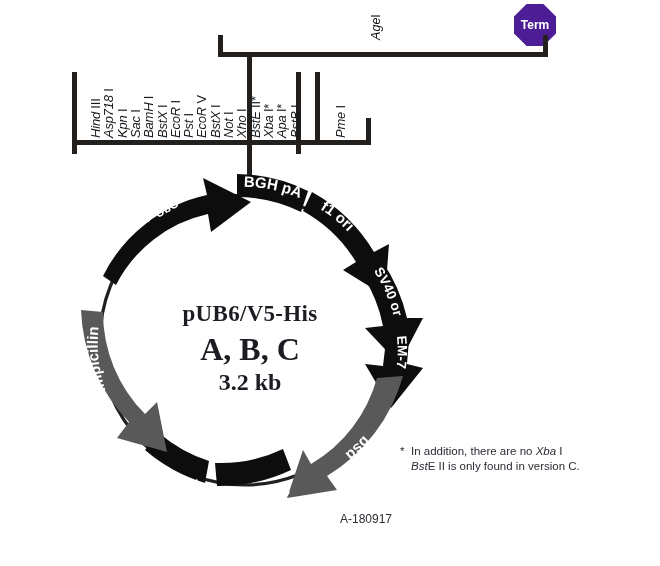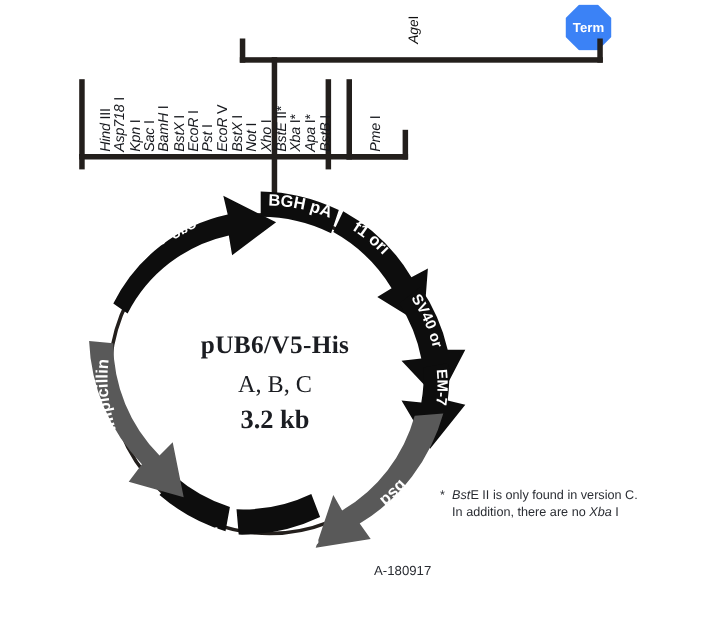--- a/index.html
+++ b/index.html
@@ -158,21 +158,21 @@
     position: absolute;
     left: 120px;
     top: 296px;
     width: 260px;
     text-align: center;
     font-family: "Liberation Serif", serif;
     color: #1b1d22;
     pointer-events: none;
   }
   #center-title .l1 { font-size: 23px; font-weight: bold; line-height: 36px; letter-spacing: 0.3px;}
-  #center-title .l2 { font-size: 22px; font-weight: normal; line-height: 34px; }
+  #center-title .l2 { font-size: 32px; font-weight: bold; line-height: 34px; }
   #center-title .l3 { font-size: 24px; font-weight: bold; line-height: 32px; }
 
   
   #footnote {
     position: absolute;
     left: 400px;
     top: 444px;
     width: 230px;
     font-size: 11.5px;
     line-height: 14.5px;
@@ -194,21 +194,21 @@
 <body>
 
 <div id="page">
 
   <div id="cassette">
     <div id="age-label">
       <span class="ital">Age</span>
         <span> I</span>
     </div>
     <div id="term-sign">
-      <div class="oct" style="background: #3b82f6;">
+      <div class="oct" style="background: #4c1d95;">
         <span>Term</span>
       </div>
     </div>
   </div>
 
   <div class="bracket" id="brk-top-h" style="background: rgb(35, 31, 28);"></div>
   <div class="bracket" id="brk-top-l" style="background: rgb(35, 31, 28);"></div>
   <div class="bracket" id="brk-top-r" style="background: rgb(35, 31, 28);"></div>
   <div class="bracket" id="brk-drop" style="background: rgb(35, 31, 28);"></div>
 
@@ -356,20 +356,20 @@
 
   <div id="center-title">
     <div class="l1">pUB6/V5-His</div>
     <div class="l2">A, B, C</div>
     <div class="l3">3.2 kb</div>
   </div>
 
   <div id="footnote">
     <span class="star">*</span>
     <div class="body">
+      <div><span>In addition, there are no </span><i>Xba</i><span> I</span></div>
       <div><i>Bst</i><span>E II is only found in version C.</span></div>
-      <div><span>In addition, there are no </span><i>Xba</i><span> I</span></div>
     </div>
   </div>
 
   <div id="catalog">A-180917</div>
 
 </div>
 
 </body></html>

